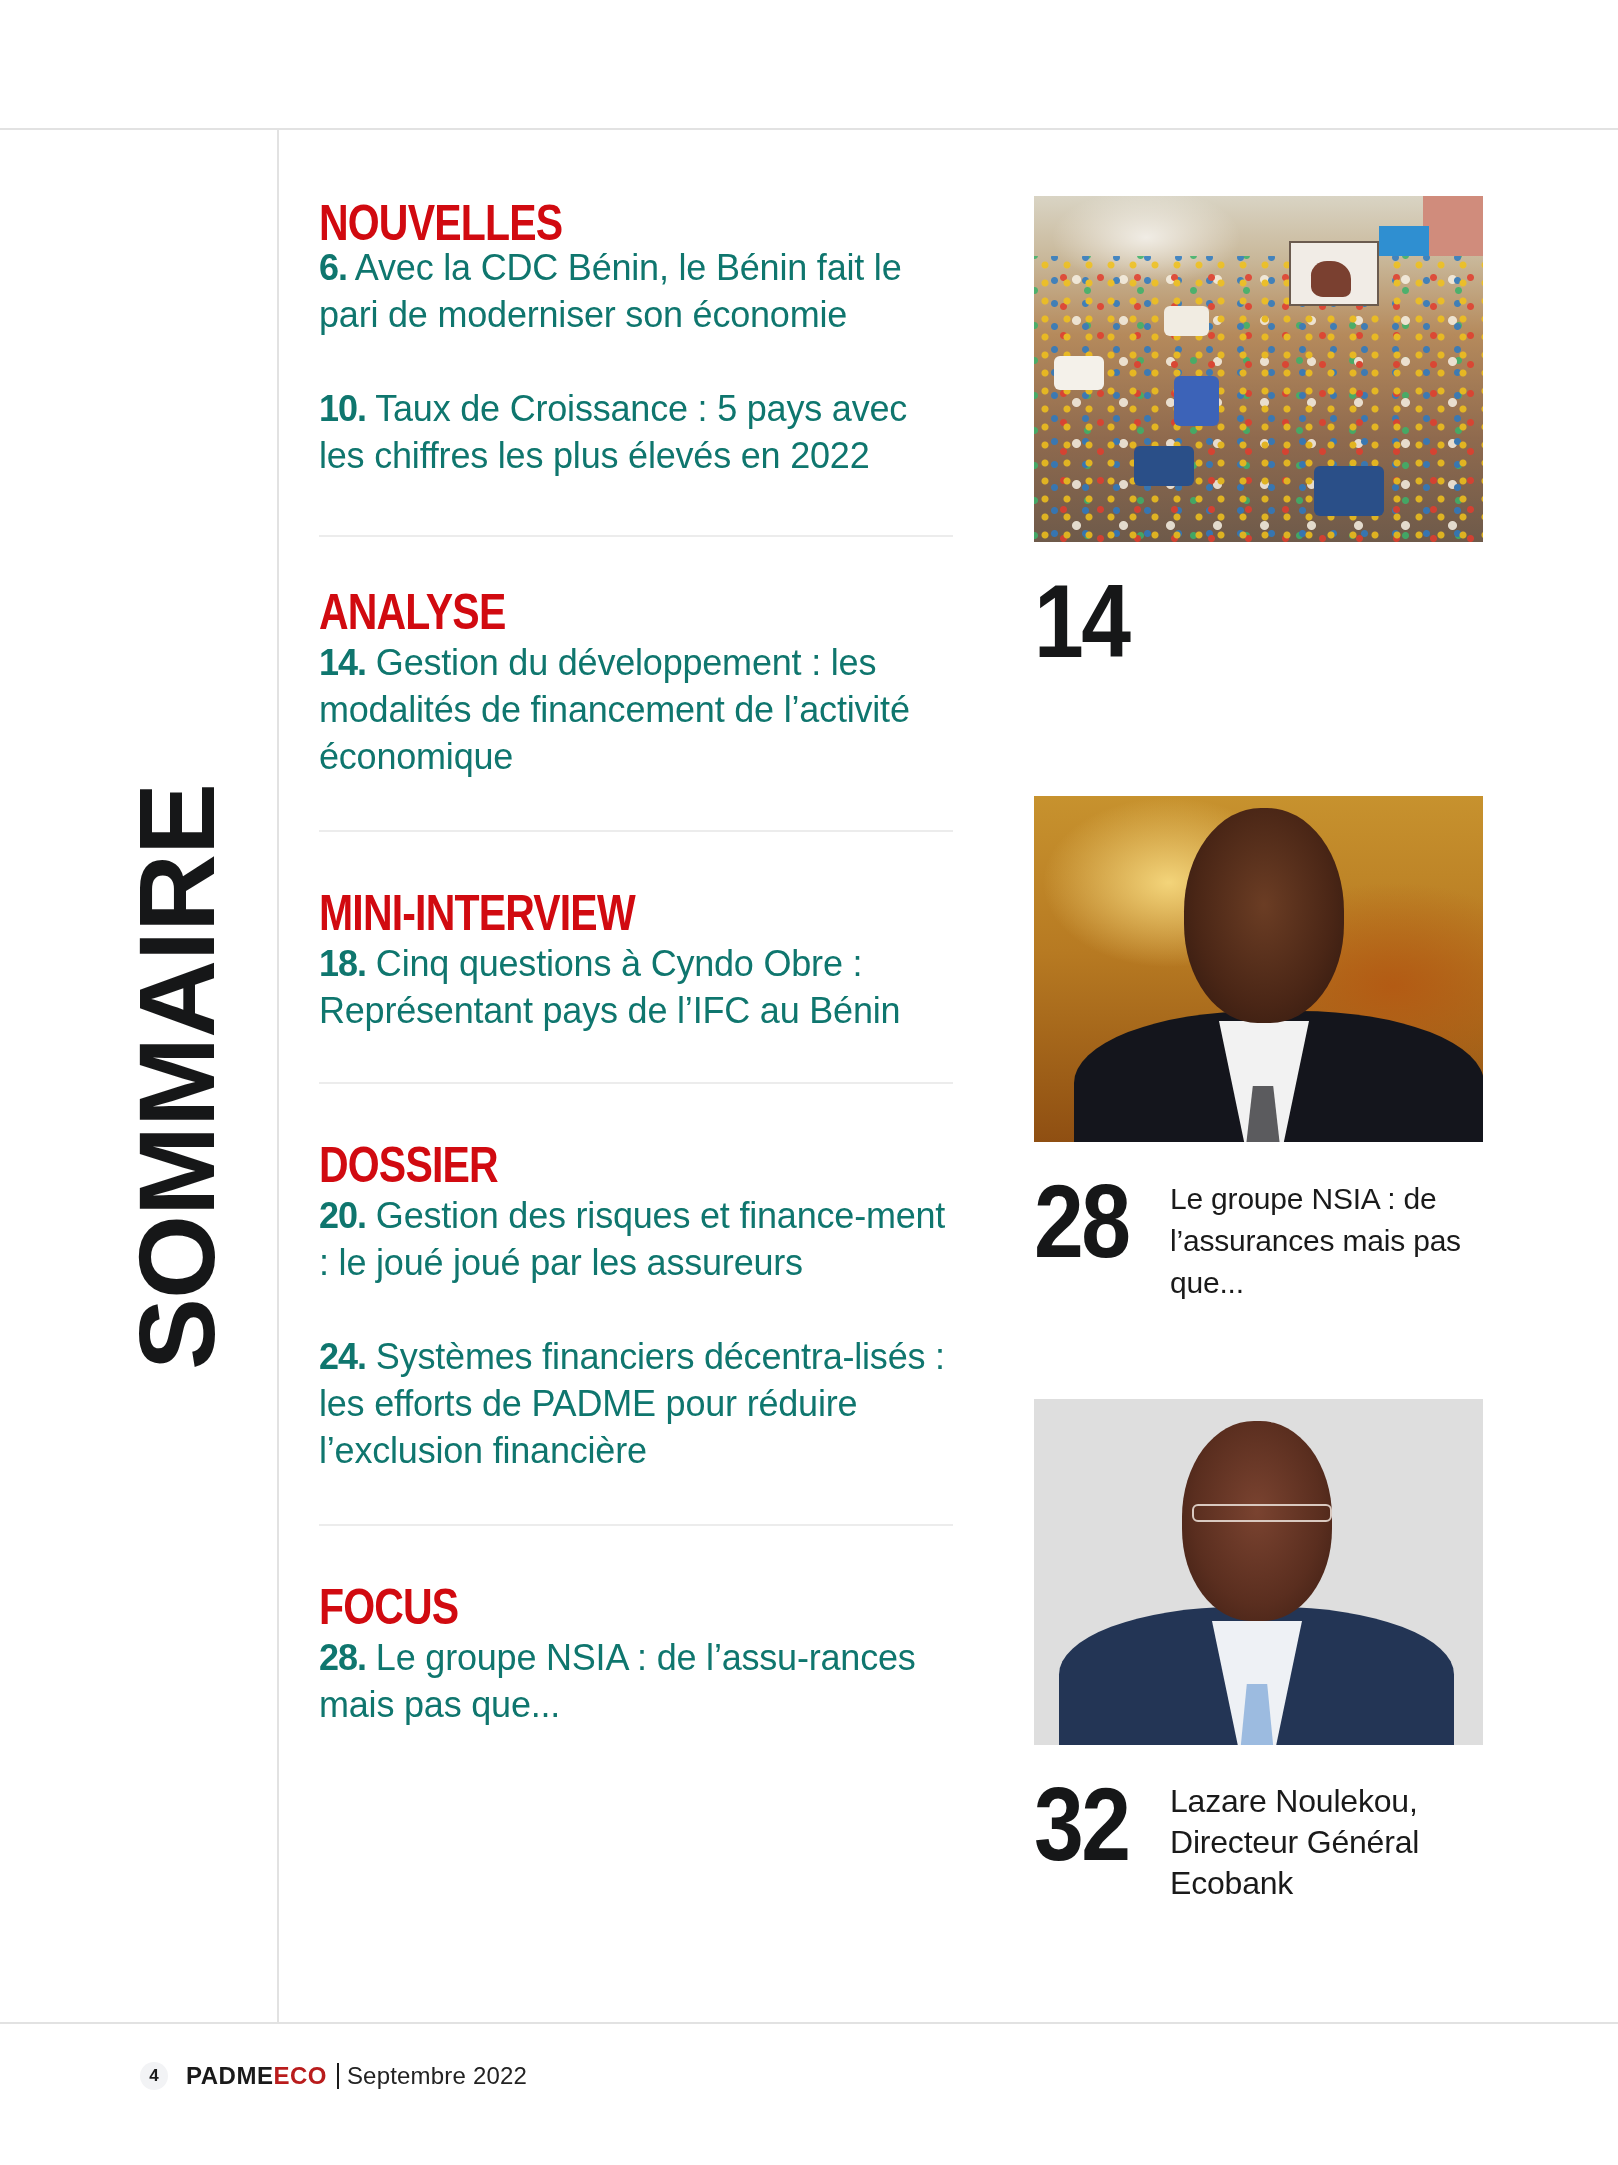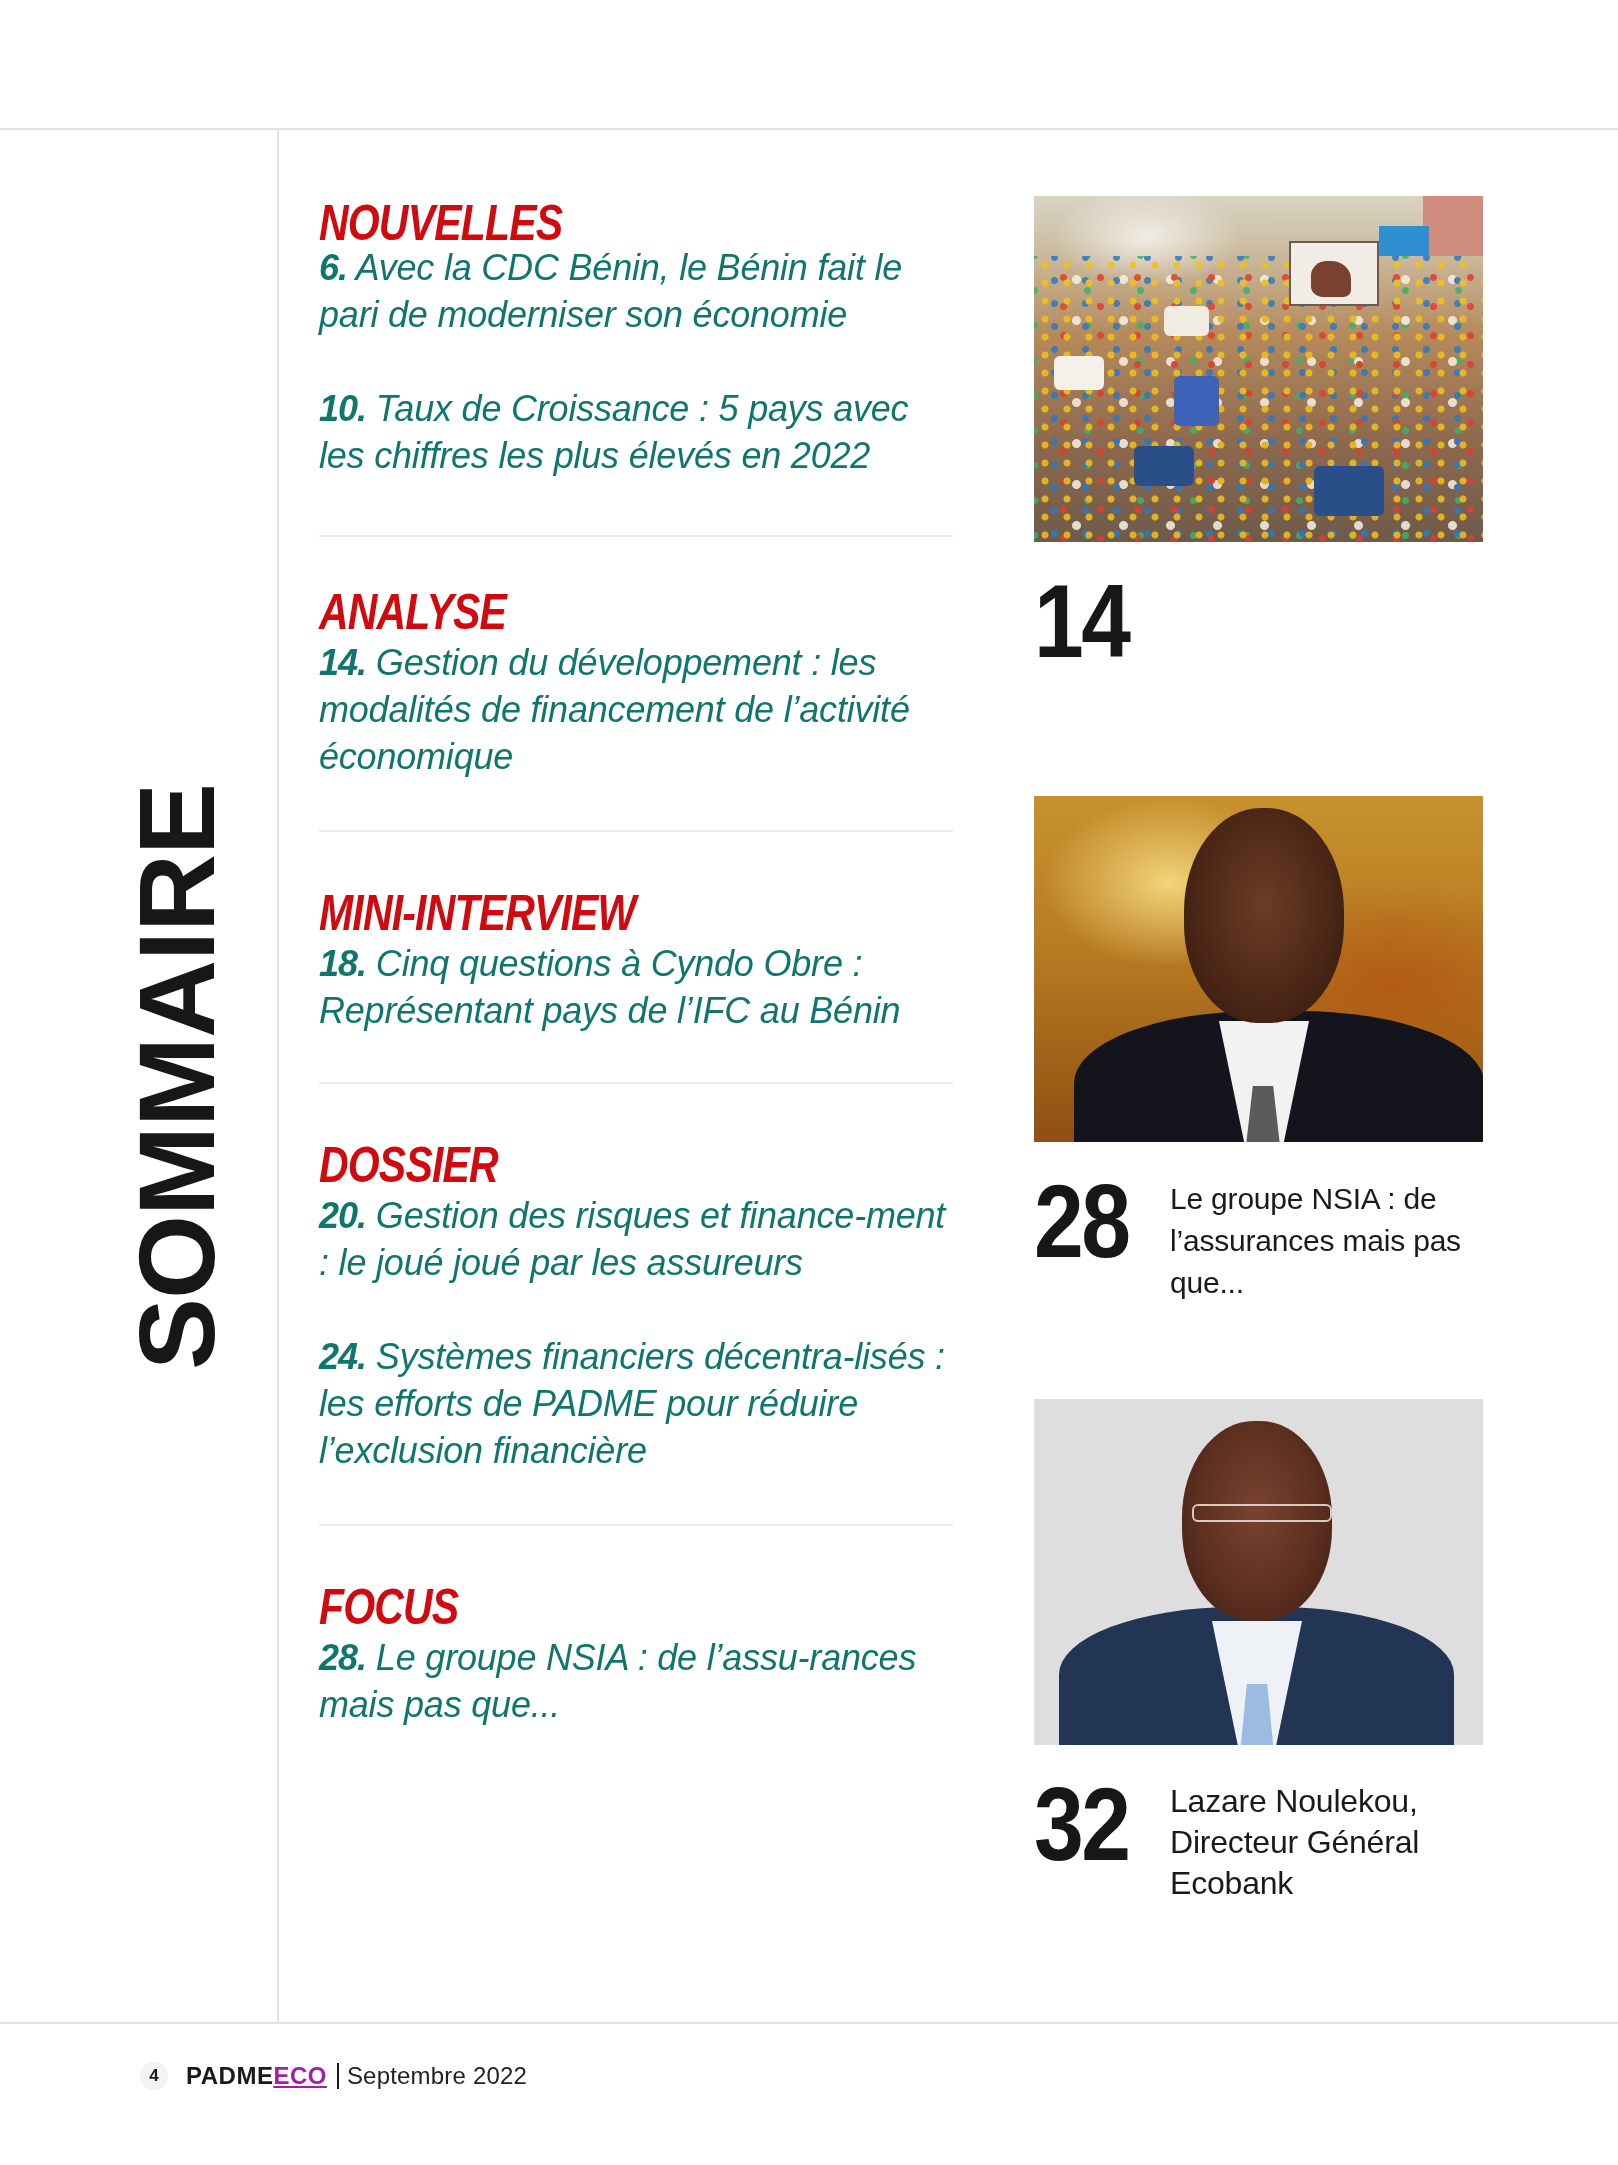--- a/index.html
+++ b/index.html
@@ -11,21 +11,21 @@
   .rule-vert { position: absolute; left: 277px; top: 129px; width: 2px; height: 1894px; background: #e2e2e2; }
 
   .sommaire {
     position: absolute; left: 138px; top: 1370px;
     transform-origin: 0 0; transform: rotate(-90deg);
     font-family: "Liberation Sans", sans-serif; font-weight: 700;
     font-size: 108px; line-height: 78px; letter-spacing: -1px;
     color: #161718; white-space: nowrap; width: 600px; height: 80px;
   }
 
-  .toc { position: absolute; left: 319px; top: 196px; width: 634px; font-style: italic; }
+  .toc { position: absolute; left: 319px; top: 196px; width: 634px; }
   .section { border-bottom: 2px solid #ececec; }
   .section.last { border-bottom: none; }
   .section-title {
     font-family: "Liberation Sans", sans-serif; font-weight: 700;
     color: #d10a10; font-size: 50px; line-height: 54px;
     transform: scaleX(0.82); transform-origin: 0 0; letter-spacing: -1px;
     white-space: nowrap;
   }
   .entry {
     font-family: "Liberation Sans", sans-serif; font-size: 36px; line-height: 47px;
@@ -107,21 +107,21 @@
   .p-grey .tie { position: absolute; left: 206px; top: 285px; width: 34px; height: 70px; background: #9cbbe0; clip-path: polygon(20% 0, 80% 0, 100% 100%, 0 100%); }
 
   .footer { position: absolute; left: 140px; top: 2062px; display: flex; align-items: center; }
   .footer .pnum {
     width: 28px; height: 28px; border-radius: 50%; background: #f2f3f5;
     font-family: "Liberation Sans", sans-serif; font-weight: 700; font-size: 17px;
     display: flex; align-items: center; justify-content: center; color: #1a1a1a;
   }
   .footer .brand { margin-left: 18px; font-family: "Liberation Sans", sans-serif; font-weight: 700; font-size: 24px; letter-spacing: 0.5px; }
   .footer .brand .a { color: #1a1a1a; }
-  .footer .brand .b { color: #a21caf; text-decoration: underline; }
+  .footer .brand .b { color: #b91c1c; }
   .footer .sep { width: 2px; height: 26px; background: #1a1a1a; margin: 0 8px 0 10px; }
   .footer .date { font-family: "Liberation Sans", sans-serif; font-size: 24px; color: #222; letter-spacing: 0.2px; }
 </style>
 </head>
 <body>
 
 <div class="rule-top"></div>
 <div class="rule-vert"></div>
 <div class="rule-bottom"></div>
 

